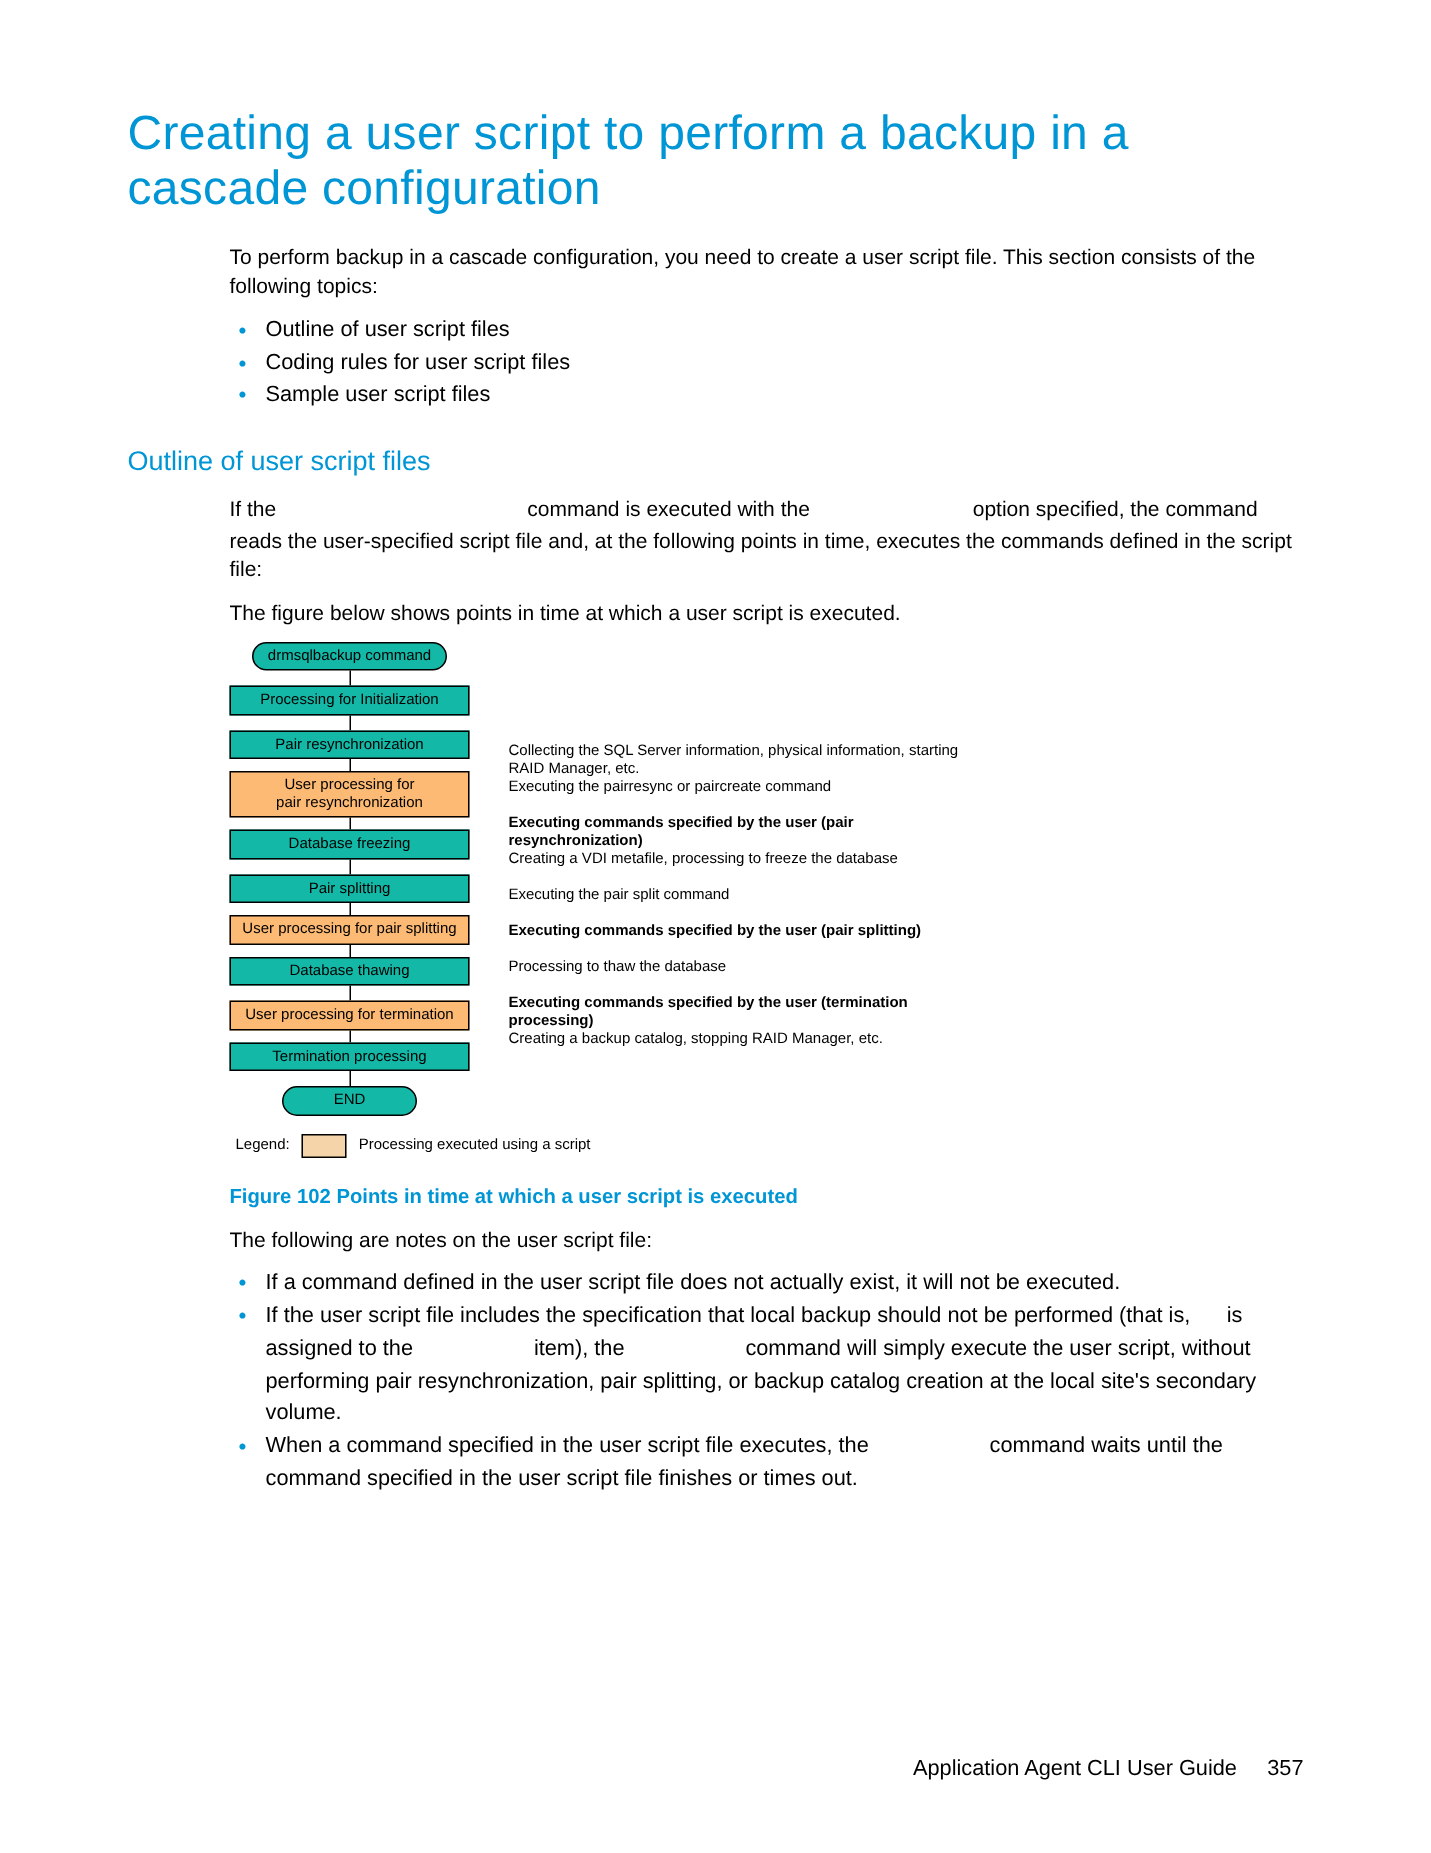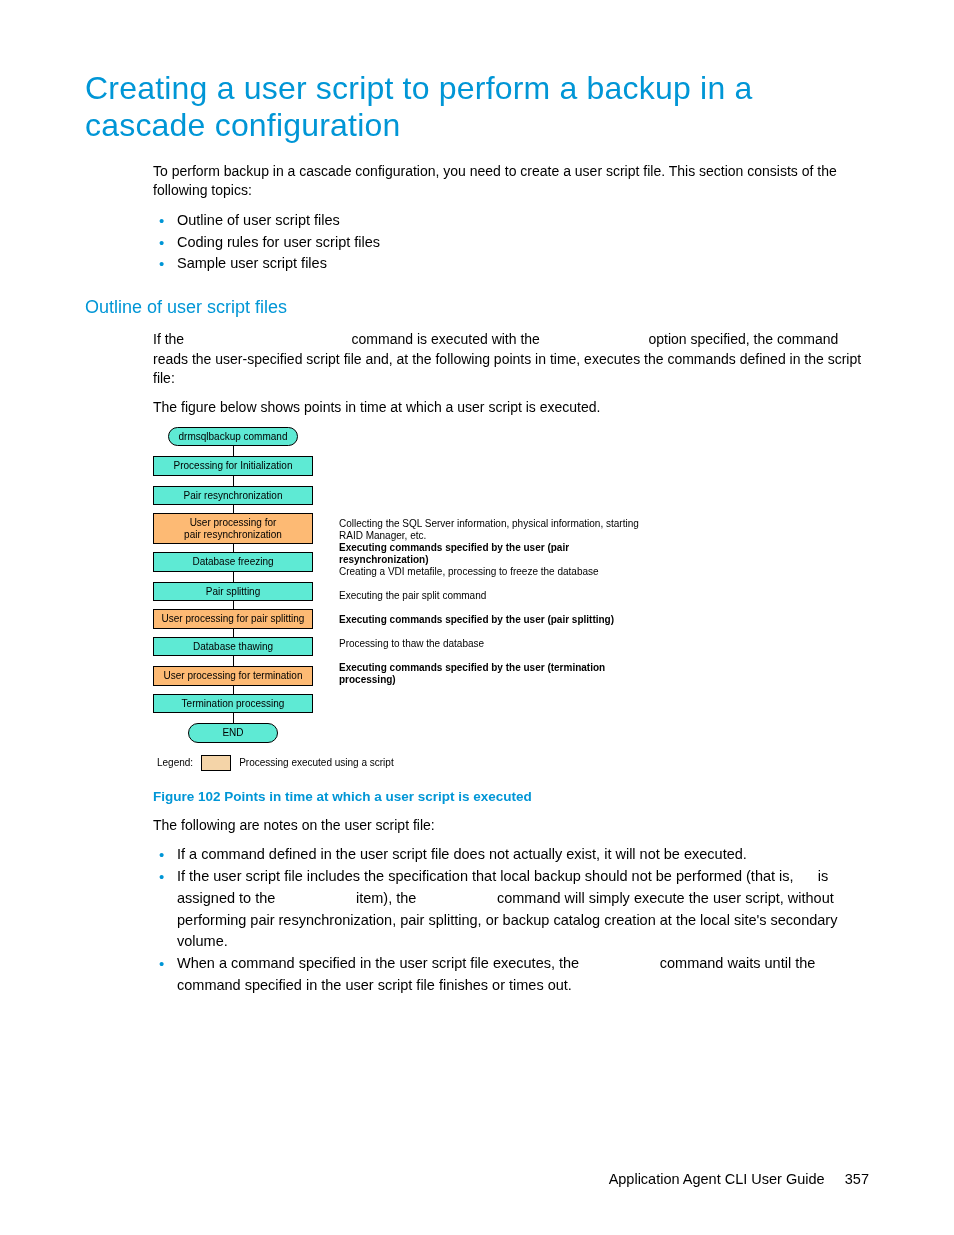--- a/index.html
+++ b/index.html
@@ -66,21 +66,21 @@
     align-items: center;
   }
   .flow-box {
     border: 1px solid #000;
     font-size: 10px;
     text-align: center;
     padding: 3px 4px;
     box-sizing: border-box;
     width: 160px;
     line-height: 1.15;
-    background: #5eead4;
+    background: #14b8a6;
   }
   .flow-box.cmd {
     border-radius: 10px;
     width: 130px;
   }
   .flow-box.end {
     border-radius: 10px;
     width: 90px;
   }
   .flow-box.user {
@@ -178,26 +178,28 @@
         <div class="flow-box">Database thawing</div>
         <div class="conn"></div>
         <div class="flow-box user">User processing for termination</div>
         <div class="conn conn-short"></div>
         <div class="flow-box">Termination processing</div>
         <div class="conn"></div>
         <div class="flow-box end">END</div>
       </div>
       <div class="desc-col">
         <div class="desc-item">Collecting the SQL Server information, physical information,  starting RAID Manager, etc.</div>
+        <div class="desc-item">Executing the pairresync or  paircreate command</div>
         <div class="desc-item bold">Executing commands specified by the user (pair resynchronization)</div>
         <div class="desc-item">Creating a VDI metafile, processing to freeze the database</div>
         <div class="desc-item">Executing the pair split command</div>
         <div class="desc-item bold">Executing commands specified by the user (pair splitting)</div>
         <div class="desc-item">Processing to thaw the database</div>
         <div class="desc-item bold">Executing commands specified by the user (termination processing)</div>
+        <div class="desc-item">Creating a backup catalog, stopping RAID Manager, etc.</div>
       </div>
     </div>
     <div class="legend-row">
       <span>Legend:</span>
       <span class="legend-box"></span>
       <span>Processing executed using a script</span>
     </div>
   </div>
 
   <div class="figure-caption">Figure 102 Points in time at which a user script is executed</div>

